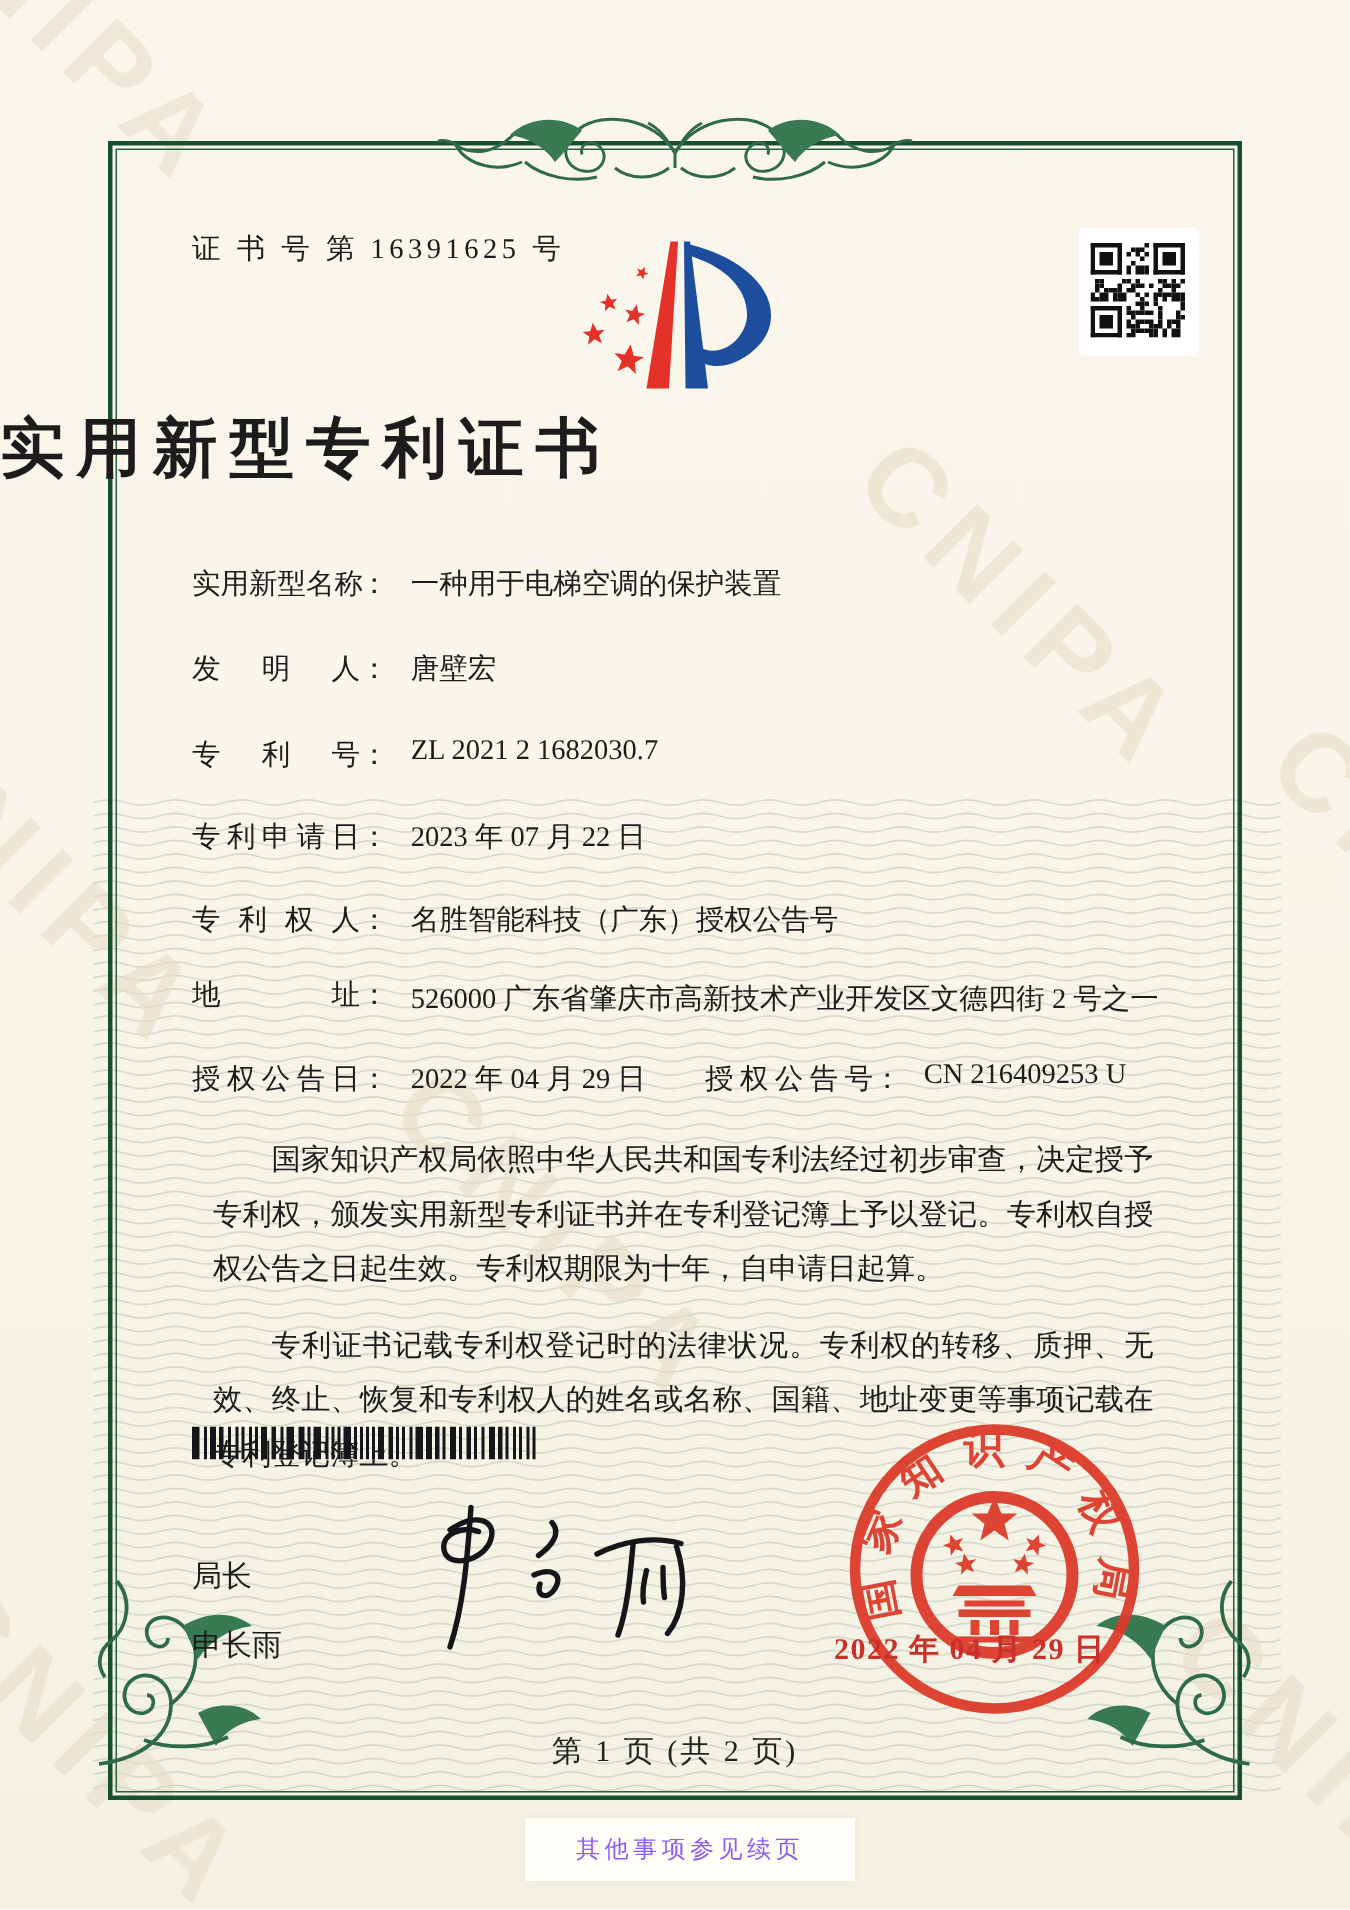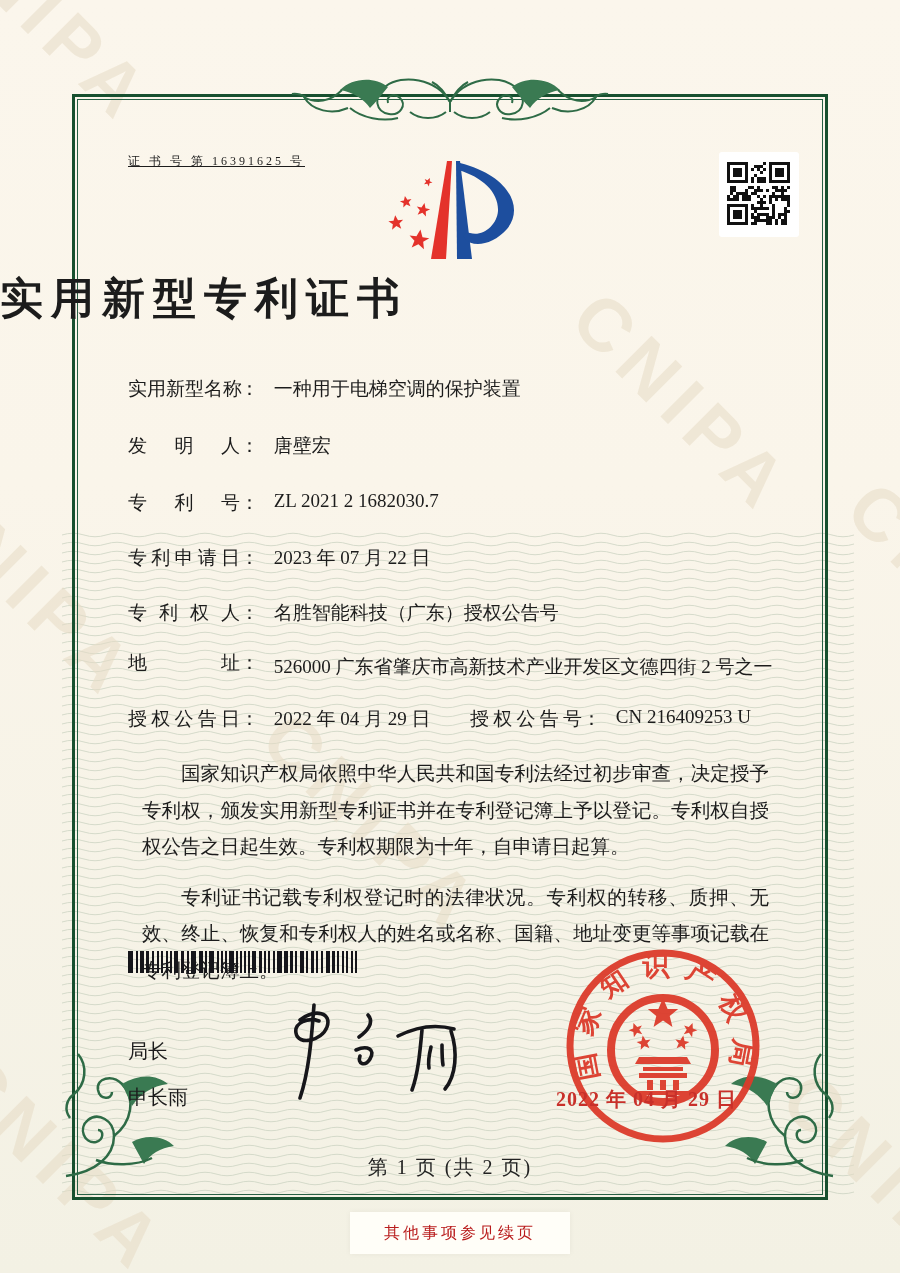--- a/index.html
+++ b/index.html
@@ -11,21 +11,21 @@
   .layer{position:absolute;left:0;top:0;width:900px;height:1273px;}
   
   .wm{position:absolute;font-family:"Liberation Sans","DejaVu Sans",sans-serif;
       font-weight:bold;font-size:74px;letter-spacing:10px;color:#e7dcc6;opacity:.55;
       transform:rotate(45deg);white-space:nowrap;pointer-events:none;}
   
   .frame{position:absolute;left:72px;top:94px;width:750px;height:1100px;
          border:3px solid #17502f;z-index:2;}
   .frame::after{content:'';position:absolute;inset:2px;border:1px solid #266044;}
   .content{position:absolute;left:0;top:0;width:900px;height:1273px;z-index:3;}
-  .cert-no{position:absolute;left:128px;top:153px;font-size:12px;letter-spacing:3px;text-decoration:underline;}
+  .cert-no{position:absolute;left:128px;top:153px;font-size:19px;letter-spacing:3px;}
   .title{position:absolute;left:0;top:270px;width:832px;text-align:left;
          font-size:43px;font-weight:bold;letter-spacing:8px;}
   .qr-pad{position:absolute;left:719px;top:152px;width:80px;height:85px;background:#ffffff;border-radius:3px;}
   .row{position:absolute;left:128px;font-size:19px;white-space:nowrap;}
   .flabel{display:inline-block;width:112px;text-align:justify;text-align-last:justify;vertical-align:top;}
   .colon{display:inline-block;}
   .fvalue{display:inline-block;margin-left:10px;vertical-align:top;}
   .fvalue.wrap{white-space:normal;max-width:548px;line-height:33px;}
   .grant-group{position:absolute;left:342px;top:0;}
   .body-text{position:absolute;left:128px;top:742px;width:655px;
@@ -35,21 +35,21 @@
   .director{position:absolute;left:128px;top:1028px;font-size:20px;line-height:46px;}
   .signature{position:absolute;left:270px;top:1000px;}
   .seal{position:absolute;left:543px;top:946px;opacity:.95;}
   .seal-date{position:absolute;left:556px;top:1086px;width:220px;font-size:20px;
              color:#c8302a;letter-spacing:1px;font-weight:bold;z-index:4;}
   .page-info{position:absolute;left:0;top:1154px;width:900px;text-align:center;
              font-size:20px;letter-spacing:2px;color:#222;}
   .footer-note{position:absolute;left:350px;top:1212px;width:220px;height:42px;
                background:#fffef8;box-shadow:0 0 6px rgba(0,0,0,0.05);
                display:flex;align-items:center;justify-content:center;
-               font-size:16px;letter-spacing:3px;color:#b91c1c;}
+               font-size:16px;letter-spacing:3px;color:#8b5cf6;}
   .orn{position:absolute;z-index:2;}
 </style>
 </head>
 <body>
 
 <svg class="layer" aria-hidden="true">
   <path id="waves" fill="none" stroke="#c9d2c0" stroke-width="1" opacity="0.75" d="M62 535 q11 -3.5 22 0 t22 0 q11 -3.5 22 0 t22 0 q11 -3.5 22 0 t22 0 q11 -3.5 22 0 t22 0 q11 -3.5 22 0 t22 0 q11 -3.5 22 0 t22 0 q11 -3.5 22 0 t22 0 q11 -3.5 22 0 t22 0 q11 -3.5 22 0 t22 0 q11 -3.5 22 0 t22 0 q11 -3.5 22 0 t22 0 q11 -3.5 22 0 t22 0 q11 -3.5 22 0 t22 0 q11 -3.5 22 0 t22 0 q11 -3.5 22 0 t22 0 q11 -3.5 22 0 t22 0 q11 -3.5 22 0 t22 0 q11 -3.5 22 0 t22 0M62 544 q11 -3.5 22 0 t22 0 q11 -3.5 22 0 t22 0 q11 -3.5 22 0 t22 0 q11 -3.5 22 0 t22 0 q11 -3.5 22 0 t22 0 q11 -3.5 22 0 t22 0 q11 -3.5 22 0 t22 0 q11 -3.5 22 0 t22 0 q11 -3.5 22 0 t22 0 q11 -3.5 22 0 t22 0 q11 -3.5 22 0 t22 0 q11 -3.5 22 0 t22 0 q11 -3.5 22 0 t22 0 q11 -3.5 22 0 t22 0 q11 -3.5 22 0 t22 0 q11 -3.5 22 0 t22 0 q11 -3.5 22 0 t22 0 q11 -3.5 22 0 t22 0M62 553 q11 -3.5 22 0 t22 0 q11 -3.5 22 0 t22 0 q11 -3.5 22 0 t22 0 q11 -3.5 22 0 t22 0 q11 -3.5 22 0 t22 0 q11 -3.5 22 0 t22 0 q11 -3.5 22 0 t22 0 q11 -3.5 22 0 t22 0 q11 -3.5 22 0 t22 0 q11 -3.5 22 0 t22 0 q11 -3.5 22 0 t22 0 q11 -3.5 22 0 t22 0 q11 -3.5 22 0 t22 0 q11 -3.5 22 0 t22 0 q11 -3.5 22 0 t22 0 q11 -3.5 22 0 t22 0 q11 -3.5 22 0 t22 0 q11 -3.5 22 0 t22 0M62 562 q11 -3.5 22 0 t22 0 q11 -3.5 22 0 t22 0 q11 -3.5 22 0 t22 0 q11 -3.5 22 0 t22 0 q11 -3.5 22 0 t22 0 q11 -3.5 22 0 t22 0 q11 -3.5 22 0 t22 0 q11 -3.5 22 0 t22 0 q11 -3.5 22 0 t22 0 q11 -3.5 22 0 t22 0 q11 -3.5 22 0 t22 0 q11 -3.5 22 0 t22 0 q11 -3.5 22 0 t22 0 q11 -3.5 22 0 t22 0 q11 -3.5 22 0 t22 0 q11 -3.5 22 0 t22 0 q11 -3.5 22 0 t22 0 q11 -3.5 22 0 t22 0M62 571 q11 -3.5 22 0 t22 0 q11 -3.5 22 0 t22 0 q11 -3.5 22 0 t22 0 q11 -3.5 22 0 t22 0 q11 -3.5 22 0 t22 0 q11 -3.5 22 0 t22 0 q11 -3.5 22 0 t22 0 q11 -3.5 22 0 t22 0 q11 -3.5 22 0 t22 0 q11 -3.5 22 0 t22 0 q11 -3.5 22 0 t22 0 q11 -3.5 22 0 t22 0 q11 -3.5 22 0 t22 0 q11 -3.5 22 0 t22 0 q11 -3.5 22 0 t22 0 q11 -3.5 22 0 t22 0 q11 -3.5 22 0 t22 0 q11 -3.5 22 0 t22 0M62 580 q11 -3.5 22 0 t22 0 q11 -3.5 22 0 t22 0 q11 -3.5 22 0 t22 0 q11 -3.5 22 0 t22 0 q11 -3.5 22 0 t22 0 q11 -3.5 22 0 t22 0 q11 -3.5 22 0 t22 0 q11 -3.5 22 0 t22 0 q11 -3.5 22 0 t22 0 q11 -3.5 22 0 t22 0 q11 -3.5 22 0 t22 0 q11 -3.5 22 0 t22 0 q11 -3.5 22 0 t22 0 q11 -3.5 22 0 t22 0 q11 -3.5 22 0 t22 0 q11 -3.5 22 0 t22 0 q11 -3.5 22 0 t22 0 q11 -3.5 22 0 t22 0M62 589 q11 -3.5 22 0 t22 0 q11 -3.5 22 0 t22 0 q11 -3.5 22 0 t22 0 q11 -3.5 22 0 t22 0 q11 -3.5 22 0 t22 0 q11 -3.5 22 0 t22 0 q11 -3.5 22 0 t22 0 q11 -3.5 22 0 t22 0 q11 -3.5 22 0 t22 0 q11 -3.5 22 0 t22 0 q11 -3.5 22 0 t22 0 q11 -3.5 22 0 t22 0 q11 -3.5 22 0 t22 0 q11 -3.5 22 0 t22 0 q11 -3.5 22 0 t22 0 q11 -3.5 22 0 t22 0 q11 -3.5 22 0 t22 0 q11 -3.5 22 0 t22 0M62 598 q11 -3.5 22 0 t22 0 q11 -3.5 22 0 t22 0 q11 -3.5 22 0 t22 0 q11 -3.5 22 0 t22 0 q11 -3.5 22 0 t22 0 q11 -3.5 22 0 t22 0 q11 -3.5 22 0 t22 0 q11 -3.5 22 0 t22 0 q11 -3.5 22 0 t22 0 q11 -3.5 22 0 t22 0 q11 -3.5 22 0 t22 0 q11 -3.5 22 0 t22 0 q11 -3.5 22 0 t22 0 q11 -3.5 22 0 t22 0 q11 -3.5 22 0 t22 0 q11 -3.5 22 0 t22 0 q11 -3.5 22 0 t22 0 q11 -3.5 22 0 t22 0M62 607 q11 -3.5 22 0 t22 0 q11 -3.5 22 0 t22 0 q11 -3.5 22 0 t22 0 q11 -3.5 22 0 t22 0 q11 -3.5 22 0 t22 0 q11 -3.5 22 0 t22 0 q11 -3.5 22 0 t22 0 q11 -3.5 22 0 t22 0 q11 -3.5 22 0 t22 0 q11 -3.5 22 0 t22 0 q11 -3.5 22 0 t22 0 q11 -3.5 22 0 t22 0 q11 -3.5 22 0 t22 0 q11 -3.5 22 0 t22 0 q11 -3.5 22 0 t22 0 q11 -3.5 22 0 t22 0 q11 -3.5 22 0 t22 0 q11 -3.5 22 0 t22 0M62 616 q11 -3.5 22 0 t22 0 q11 -3.5 22 0 t22 0 q11 -3.5 22 0 t22 0 q11 -3.5 22 0 t22 0 q11 -3.5 22 0 t22 0 q11 -3.5 22 0 t22 0 q11 -3.5 22 0 t22 0 q11 -3.5 22 0 t22 0 q11 -3.5 22 0 t22 0 q11 -3.5 22 0 t22 0 q11 -3.5 22 0 t22 0 q11 -3.5 22 0 t22 0 q11 -3.5 22 0 t22 0 q11 -3.5 22 0 t22 0 q11 -3.5 22 0 t22 0 q11 -3.5 22 0 t22 0 q11 -3.5 22 0 t22 0 q11 -3.5 22 0 t22 0M62 625 q11 -3.5 22 0 t22 0 q11 -3.5 22 0 t22 0 q11 -3.5 22 0 t22 0 q11 -3.5 22 0 t22 0 q11 -3.5 22 0 t22 0 q11 -3.5 22 0 t22 0 q11 -3.5 22 0 t22 0 q11 -3.5 22 0 t22 0 q11 -3.5 22 0 t22 0 q11 -3.5 22 0 t22 0 q11 -3.5 22 0 t22 0 q11 -3.5 22 0 t22 0 q11 -3.5 22 0 t22 0 q11 -3.5 22 0 t22 0 q11 -3.5 22 0 t22 0 q11 -3.5 22 0 t22 0 q11 -3.5 22 0 t22 0 q11 -3.5 22 0 t22 0M62 634 q11 -3.5 22 0 t22 0 q11 -3.5 22 0 t22 0 q11 -3.5 22 0 t22 0 q11 -3.5 22 0 t22 0 q11 -3.5 22 0 t22 0 q11 -3.5 22 0 t22 0 q11 -3.5 22 0 t22 0 q11 -3.5 22 0 t22 0 q11 -3.5 22 0 t22 0 q11 -3.5 22 0 t22 0 q11 -3.5 22 0 t22 0 q11 -3.5 22 0 t22 0 q11 -3.5 22 0 t22 0 q11 -3.5 22 0 t22 0 q11 -3.5 22 0 t22 0 q11 -3.5 22 0 t22 0 q11 -3.5 22 0 t22 0 q11 -3.5 22 0 t22 0M62 643 q11 -3.5 22 0 t22 0 q11 -3.5 22 0 t22 0 q11 -3.5 22 0 t22 0 q11 -3.5 22 0 t22 0 q11 -3.5 22 0 t22 0 q11 -3.5 22 0 t22 0 q11 -3.5 22 0 t22 0 q11 -3.5 22 0 t22 0 q11 -3.5 22 0 t22 0 q11 -3.5 22 0 t22 0 q11 -3.5 22 0 t22 0 q11 -3.5 22 0 t22 0 q11 -3.5 22 0 t22 0 q11 -3.5 22 0 t22 0 q11 -3.5 22 0 t22 0 q11 -3.5 22 0 t22 0 q11 -3.5 22 0 t22 0 q11 -3.5 22 0 t22 0M62 652 q11 -3.5 22 0 t22 0 q11 -3.5 22 0 t22 0 q11 -3.5 22 0 t22 0 q11 -3.5 22 0 t22 0 q11 -3.5 22 0 t22 0 q11 -3.5 22 0 t22 0 q11 -3.5 22 0 t22 0 q11 -3.5 22 0 t22 0 q11 -3.5 22 0 t22 0 q11 -3.5 22 0 t22 0 q11 -3.5 22 0 t22 0 q11 -3.5 22 0 t22 0 q11 -3.5 22 0 t22 0 q11 -3.5 22 0 t22 0 q11 -3.5 22 0 t22 0 q11 -3.5 22 0 t22 0 q11 -3.5 22 0 t22 0 q11 -3.5 22 0 t22 0M62 661 q11 -3.5 22 0 t22 0 q11 -3.5 22 0 t22 0 q11 -3.5 22 0 t22 0 q11 -3.5 22 0 t22 0 q11 -3.5 22 0 t22 0 q11 -3.5 22 0 t22 0 q11 -3.5 22 0 t22 0 q11 -3.5 22 0 t22 0 q11 -3.5 22 0 t22 0 q11 -3.5 22 0 t22 0 q11 -3.5 22 0 t22 0 q11 -3.5 22 0 t22 0 q11 -3.5 22 0 t22 0 q11 -3.5 22 0 t22 0 q11 -3.5 22 0 t22 0 q11 -3.5 22 0 t22 0 q11 -3.5 22 0 t22 0 q11 -3.5 22 0 t22 0M62 670 q11 -3.5 22 0 t22 0 q11 -3.5 22 0 t22 0 q11 -3.5 22 0 t22 0 q11 -3.5 22 0 t22 0 q11 -3.5 22 0 t22 0 q11 -3.5 22 0 t22 0 q11 -3.5 22 0 t22 0 q11 -3.5 22 0 t22 0 q11 -3.5 22 0 t22 0 q11 -3.5 22 0 t22 0 q11 -3.5 22 0 t22 0 q11 -3.5 22 0 t22 0 q11 -3.5 22 0 t22 0 q11 -3.5 22 0 t22 0 q11 -3.5 22 0 t22 0 q11 -3.5 22 0 t22 0 q11 -3.5 22 0 t22 0 q11 -3.5 22 0 t22 0M62 679 q11 -3.5 22 0 t22 0 q11 -3.5 22 0 t22 0 q11 -3.5 22 0 t22 0 q11 -3.5 22 0 t22 0 q11 -3.5 22 0 t22 0 q11 -3.5 22 0 t22 0 q11 -3.5 22 0 t22 0 q11 -3.5 22 0 t22 0 q11 -3.5 22 0 t22 0 q11 -3.5 22 0 t22 0 q11 -3.5 22 0 t22 0 q11 -3.5 22 0 t22 0 q11 -3.5 22 0 t22 0 q11 -3.5 22 0 t22 0 q11 -3.5 22 0 t22 0 q11 -3.5 22 0 t22 0 q11 -3.5 22 0 t22 0 q11 -3.5 22 0 t22 0M62 688 q11 -3.5 22 0 t22 0 q11 -3.5 22 0 t22 0 q11 -3.5 22 0 t22 0 q11 -3.5 22 0 t22 0 q11 -3.5 22 0 t22 0 q11 -3.5 22 0 t22 0 q11 -3.5 22 0 t22 0 q11 -3.5 22 0 t22 0 q11 -3.5 22 0 t22 0 q11 -3.5 22 0 t22 0 q11 -3.5 22 0 t22 0 q11 -3.5 22 0 t22 0 q11 -3.5 22 0 t22 0 q11 -3.5 22 0 t22 0 q11 -3.5 22 0 t22 0 q11 -3.5 22 0 t22 0 q11 -3.5 22 0 t22 0 q11 -3.5 22 0 t22 0M62 697 q11 -3.5 22 0 t22 0 q11 -3.5 22 0 t22 0 q11 -3.5 22 0 t22 0 q11 -3.5 22 0 t22 0 q11 -3.5 22 0 t22 0 q11 -3.5 22 0 t22 0 q11 -3.5 22 0 t22 0 q11 -3.5 22 0 t22 0 q11 -3.5 22 0 t22 0 q11 -3.5 22 0 t22 0 q11 -3.5 22 0 t22 0 q11 -3.5 22 0 t22 0 q11 -3.5 22 0 t22 0 q11 -3.5 22 0 t22 0 q11 -3.5 22 0 t22 0 q11 -3.5 22 0 t22 0 q11 -3.5 22 0 t22 0 q11 -3.5 22 0 t22 0M62 706 q11 -3.5 22 0 t22 0 q11 -3.5 22 0 t22 0 q11 -3.5 22 0 t22 0 q11 -3.5 22 0 t22 0 q11 -3.5 22 0 t22 0 q11 -3.5 22 0 t22 0 q11 -3.5 22 0 t22 0 q11 -3.5 22 0 t22 0 q11 -3.5 22 0 t22 0 q11 -3.5 22 0 t22 0 q11 -3.5 22 0 t22 0 q11 -3.5 22 0 t22 0 q11 -3.5 22 0 t22 0 q11 -3.5 22 0 t22 0 q11 -3.5 22 0 t22 0 q11 -3.5 22 0 t22 0 q11 -3.5 22 0 t22 0 q11 -3.5 22 0 t22 0M62 715 q11 -3.5 22 0 t22 0 q11 -3.5 22 0 t22 0 q11 -3.5 22 0 t22 0 q11 -3.5 22 0 t22 0 q11 -3.5 22 0 t22 0 q11 -3.5 22 0 t22 0 q11 -3.5 22 0 t22 0 q11 -3.5 22 0 t22 0 q11 -3.5 22 0 t22 0 q11 -3.5 22 0 t22 0 q11 -3.5 22 0 t22 0 q11 -3.5 22 0 t22 0 q11 -3.5 22 0 t22 0 q11 -3.5 22 0 t22 0 q11 -3.5 22 0 t22 0 q11 -3.5 22 0 t22 0 q11 -3.5 22 0 t22 0 q11 -3.5 22 0 t22 0M62 724 q11 -3.5 22 0 t22 0 q11 -3.5 22 0 t22 0 q11 -3.5 22 0 t22 0 q11 -3.5 22 0 t22 0 q11 -3.5 22 0 t22 0 q11 -3.5 22 0 t22 0 q11 -3.5 22 0 t22 0 q11 -3.5 22 0 t22 0 q11 -3.5 22 0 t22 0 q11 -3.5 22 0 t22 0 q11 -3.5 22 0 t22 0 q11 -3.5 22 0 t22 0 q11 -3.5 22 0 t22 0 q11 -3.5 22 0 t22 0 q11 -3.5 22 0 t22 0 q11 -3.5 22 0 t22 0 q11 -3.5 22 0 t22 0 q11 -3.5 22 0 t22 0M62 733 q11 -3.5 22 0 t22 0 q11 -3.5 22 0 t22 0 q11 -3.5 22 0 t22 0 q11 -3.5 22 0 t22 0 q11 -3.5 22 0 t22 0 q11 -3.5 22 0 t22 0 q11 -3.5 22 0 t22 0 q11 -3.5 22 0 t22 0 q11 -3.5 22 0 t22 0 q11 -3.5 22 0 t22 0 q11 -3.5 22 0 t22 0 q11 -3.5 22 0 t22 0 q11 -3.5 22 0 t22 0 q11 -3.5 22 0 t22 0 q11 -3.5 22 0 t22 0 q11 -3.5 22 0 t22 0 q11 -3.5 22 0 t22 0 q11 -3.5 22 0 t22 0M62 742 q11 -3.5 22 0 t22 0 q11 -3.5 22 0 t22 0 q11 -3.5 22 0 t22 0 q11 -3.5 22 0 t22 0 q11 -3.5 22 0 t22 0 q11 -3.5 22 0 t22 0 q11 -3.5 22 0 t22 0 q11 -3.5 22 0 t22 0 q11 -3.5 22 0 t22 0 q11 -3.5 22 0 t22 0 q11 -3.5 22 0 t22 0 q11 -3.5 22 0 t22 0 q11 -3.5 22 0 t22 0 q11 -3.5 22 0 t22 0 q11 -3.5 22 0 t22 0 q11 -3.5 22 0 t22 0 q11 -3.5 22 0 t22 0 q11 -3.5 22 0 t22 0M62 751 q11 -3.5 22 0 t22 0 q11 -3.5 22 0 t22 0 q11 -3.5 22 0 t22 0 q11 -3.5 22 0 t22 0 q11 -3.5 22 0 t22 0 q11 -3.5 22 0 t22 0 q11 -3.5 22 0 t22 0 q11 -3.5 22 0 t22 0 q11 -3.5 22 0 t22 0 q11 -3.5 22 0 t22 0 q11 -3.5 22 0 t22 0 q11 -3.5 22 0 t22 0 q11 -3.5 22 0 t22 0 q11 -3.5 22 0 t22 0 q11 -3.5 22 0 t22 0 q11 -3.5 22 0 t22 0 q11 -3.5 22 0 t22 0 q11 -3.5 22 0 t22 0M62 760 q11 -3.5 22 0 t22 0 q11 -3.5 22 0 t22 0 q11 -3.5 22 0 t22 0 q11 -3.5 22 0 t22 0 q11 -3.5 22 0 t22 0 q11 -3.5 22 0 t22 0 q11 -3.5 22 0 t22 0 q11 -3.5 22 0 t22 0 q11 -3.5 22 0 t22 0 q11 -3.5 22 0 t22 0 q11 -3.5 22 0 t22 0 q11 -3.5 22 0 t22 0 q11 -3.5 22 0 t22 0 q11 -3.5 22 0 t22 0 q11 -3.5 22 0 t22 0 q11 -3.5 22 0 t22 0 q11 -3.5 22 0 t22 0 q11 -3.5 22 0 t22 0M62 769 q11 -3.5 22 0 t22 0 q11 -3.5 22 0 t22 0 q11 -3.5 22 0 t22 0 q11 -3.5 22 0 t22 0 q11 -3.5 22 0 t22 0 q11 -3.5 22 0 t22 0 q11 -3.5 22 0 t22 0 q11 -3.5 22 0 t22 0 q11 -3.5 22 0 t22 0 q11 -3.5 22 0 t22 0 q11 -3.5 22 0 t22 0 q11 -3.5 22 0 t22 0 q11 -3.5 22 0 t22 0 q11 -3.5 22 0 t22 0 q11 -3.5 22 0 t22 0 q11 -3.5 22 0 t22 0 q11 -3.5 22 0 t22 0 q11 -3.5 22 0 t22 0M62 778 q11 -3.5 22 0 t22 0 q11 -3.5 22 0 t22 0 q11 -3.5 22 0 t22 0 q11 -3.5 22 0 t22 0 q11 -3.5 22 0 t22 0 q11 -3.5 22 0 t22 0 q11 -3.5 22 0 t22 0 q11 -3.5 22 0 t22 0 q11 -3.5 22 0 t22 0 q11 -3.5 22 0 t22 0 q11 -3.5 22 0 t22 0 q11 -3.5 22 0 t22 0 q11 -3.5 22 0 t22 0 q11 -3.5 22 0 t22 0 q11 -3.5 22 0 t22 0 q11 -3.5 22 0 t22 0 q11 -3.5 22 0 t22 0 q11 -3.5 22 0 t22 0M62 787 q11 -3.5 22 0 t22 0 q11 -3.5 22 0 t22 0 q11 -3.5 22 0 t22 0 q11 -3.5 22 0 t22 0 q11 -3.5 22 0 t22 0 q11 -3.5 22 0 t22 0 q11 -3.5 22 0 t22 0 q11 -3.5 22 0 t22 0 q11 -3.5 22 0 t22 0 q11 -3.5 22 0 t22 0 q11 -3.5 22 0 t22 0 q11 -3.5 22 0 t22 0 q11 -3.5 22 0 t22 0 q11 -3.5 22 0 t22 0 q11 -3.5 22 0 t22 0 q11 -3.5 22 0 t22 0 q11 -3.5 22 0 t22 0 q11 -3.5 22 0 t22 0M62 796 q11 -3.5 22 0 t22 0 q11 -3.5 22 0 t22 0 q11 -3.5 22 0 t22 0 q11 -3.5 22 0 t22 0 q11 -3.5 22 0 t22 0 q11 -3.5 22 0 t22 0 q11 -3.5 22 0 t22 0 q11 -3.5 22 0 t22 0 q11 -3.5 22 0 t22 0 q11 -3.5 22 0 t22 0 q11 -3.5 22 0 t22 0 q11 -3.5 22 0 t22 0 q11 -3.5 22 0 t22 0 q11 -3.5 22 0 t22 0 q11 -3.5 22 0 t22 0 q11 -3.5 22 0 t22 0 q11 -3.5 22 0 t22 0 q11 -3.5 22 0 t22 0M62 805 q11 -3.5 22 0 t22 0 q11 -3.5 22 0 t22 0 q11 -3.5 22 0 t22 0 q11 -3.5 22 0 t22 0 q11 -3.5 22 0 t22 0 q11 -3.5 22 0 t22 0 q11 -3.5 22 0 t22 0 q11 -3.5 22 0 t22 0 q11 -3.5 22 0 t22 0 q11 -3.5 22 0 t22 0 q11 -3.5 22 0 t22 0 q11 -3.5 22 0 t22 0 q11 -3.5 22 0 t22 0 q11 -3.5 22 0 t22 0 q11 -3.5 22 0 t22 0 q11 -3.5 22 0 t22 0 q11 -3.5 22 0 t22 0 q11 -3.5 22 0 t22 0M62 814 q11 -3.5 22 0 t22 0 q11 -3.5 22 0 t22 0 q11 -3.5 22 0 t22 0 q11 -3.5 22 0 t22 0 q11 -3.5 22 0 t22 0 q11 -3.5 22 0 t22 0 q11 -3.5 22 0 t22 0 q11 -3.5 22 0 t22 0 q11 -3.5 22 0 t22 0 q11 -3.5 22 0 t22 0 q11 -3.5 22 0 t22 0 q11 -3.5 22 0 t22 0 q11 -3.5 22 0 t22 0 q11 -3.5 22 0 t22 0 q11 -3.5 22 0 t22 0 q11 -3.5 22 0 t22 0 q11 -3.5 22 0 t22 0 q11 -3.5 22 0 t22 0M62 823 q11 -3.5 22 0 t22 0 q11 -3.5 22 0 t22 0 q11 -3.5 22 0 t22 0 q11 -3.5 22 0 t22 0 q11 -3.5 22 0 t22 0 q11 -3.5 22 0 t22 0 q11 -3.5 22 0 t22 0 q11 -3.5 22 0 t22 0 q11 -3.5 22 0 t22 0 q11 -3.5 22 0 t22 0 q11 -3.5 22 0 t22 0 q11 -3.5 22 0 t22 0 q11 -3.5 22 0 t22 0 q11 -3.5 22 0 t22 0 q11 -3.5 22 0 t22 0 q11 -3.5 22 0 t22 0 q11 -3.5 22 0 t22 0 q11 -3.5 22 0 t22 0M62 832 q11 -3.5 22 0 t22 0 q11 -3.5 22 0 t22 0 q11 -3.5 22 0 t22 0 q11 -3.5 22 0 t22 0 q11 -3.5 22 0 t22 0 q11 -3.5 22 0 t22 0 q11 -3.5 22 0 t22 0 q11 -3.5 22 0 t22 0 q11 -3.5 22 0 t22 0 q11 -3.5 22 0 t22 0 q11 -3.5 22 0 t22 0 q11 -3.5 22 0 t22 0 q11 -3.5 22 0 t22 0 q11 -3.5 22 0 t22 0 q11 -3.5 22 0 t22 0 q11 -3.5 22 0 t22 0 q11 -3.5 22 0 t22 0 q11 -3.5 22 0 t22 0M62 841 q11 -3.5 22 0 t22 0 q11 -3.5 22 0 t22 0 q11 -3.5 22 0 t22 0 q11 -3.5 22 0 t22 0 q11 -3.5 22 0 t22 0 q11 -3.5 22 0 t22 0 q11 -3.5 22 0 t22 0 q11 -3.5 22 0 t22 0 q11 -3.5 22 0 t22 0 q11 -3.5 22 0 t22 0 q11 -3.5 22 0 t22 0 q11 -3.5 22 0 t22 0 q11 -3.5 22 0 t22 0 q11 -3.5 22 0 t22 0 q11 -3.5 22 0 t22 0 q11 -3.5 22 0 t22 0 q11 -3.5 22 0 t22 0 q11 -3.5 22 0 t22 0M62 850 q11 -3.5 22 0 t22 0 q11 -3.5 22 0 t22 0 q11 -3.5 22 0 t22 0 q11 -3.5 22 0 t22 0 q11 -3.5 22 0 t22 0 q11 -3.5 22 0 t22 0 q11 -3.5 22 0 t22 0 q11 -3.5 22 0 t22 0 q11 -3.5 22 0 t22 0 q11 -3.5 22 0 t22 0 q11 -3.5 22 0 t22 0 q11 -3.5 22 0 t22 0 q11 -3.5 22 0 t22 0 q11 -3.5 22 0 t22 0 q11 -3.5 22 0 t22 0 q11 -3.5 22 0 t22 0 q11 -3.5 22 0 t22 0 q11 -3.5 22 0 t22 0M62 859 q11 -3.5 22 0 t22 0 q11 -3.5 22 0 t22 0 q11 -3.5 22 0 t22 0 q11 -3.5 22 0 t22 0 q11 -3.5 22 0 t22 0 q11 -3.5 22 0 t22 0 q11 -3.5 22 0 t22 0 q11 -3.5 22 0 t22 0 q11 -3.5 22 0 t22 0 q11 -3.5 22 0 t22 0 q11 -3.5 22 0 t22 0 q11 -3.5 22 0 t22 0 q11 -3.5 22 0 t22 0 q11 -3.5 22 0 t22 0 q11 -3.5 22 0 t22 0 q11 -3.5 22 0 t22 0 q11 -3.5 22 0 t22 0 q11 -3.5 22 0 t22 0M62 868 q11 -3.5 22 0 t22 0 q11 -3.5 22 0 t22 0 q11 -3.5 22 0 t22 0 q11 -3.5 22 0 t22 0 q11 -3.5 22 0 t22 0 q11 -3.5 22 0 t22 0 q11 -3.5 22 0 t22 0 q11 -3.5 22 0 t22 0 q11 -3.5 22 0 t22 0 q11 -3.5 22 0 t22 0 q11 -3.5 22 0 t22 0 q11 -3.5 22 0 t22 0 q11 -3.5 22 0 t22 0 q11 -3.5 22 0 t22 0 q11 -3.5 22 0 t22 0 q11 -3.5 22 0 t22 0 q11 -3.5 22 0 t22 0 q11 -3.5 22 0 t22 0M62 877 q11 -3.5 22 0 t22 0 q11 -3.5 22 0 t22 0 q11 -3.5 22 0 t22 0 q11 -3.5 22 0 t22 0 q11 -3.5 22 0 t22 0 q11 -3.5 22 0 t22 0 q11 -3.5 22 0 t22 0 q11 -3.5 22 0 t22 0 q11 -3.5 22 0 t22 0 q11 -3.5 22 0 t22 0 q11 -3.5 22 0 t22 0 q11 -3.5 22 0 t22 0 q11 -3.5 22 0 t22 0 q11 -3.5 22 0 t22 0 q11 -3.5 22 0 t22 0 q11 -3.5 22 0 t22 0 q11 -3.5 22 0 t22 0 q11 -3.5 22 0 t22 0M62 886 q11 -3.5 22 0 t22 0 q11 -3.5 22 0 t22 0 q11 -3.5 22 0 t22 0 q11 -3.5 22 0 t22 0 q11 -3.5 22 0 t22 0 q11 -3.5 22 0 t22 0 q11 -3.5 22 0 t22 0 q11 -3.5 22 0 t22 0 q11 -3.5 22 0 t22 0 q11 -3.5 22 0 t22 0 q11 -3.5 22 0 t22 0 q11 -3.5 22 0 t22 0 q11 -3.5 22 0 t22 0 q11 -3.5 22 0 t22 0 q11 -3.5 22 0 t22 0 q11 -3.5 22 0 t22 0 q11 -3.5 22 0 t22 0 q11 -3.5 22 0 t22 0M62 895 q11 -3.5 22 0 t22 0 q11 -3.5 22 0 t22 0 q11 -3.5 22 0 t22 0 q11 -3.5 22 0 t22 0 q11 -3.5 22 0 t22 0 q11 -3.5 22 0 t22 0 q11 -3.5 22 0 t22 0 q11 -3.5 22 0 t22 0 q11 -3.5 22 0 t22 0 q11 -3.5 22 0 t22 0 q11 -3.5 22 0 t22 0 q11 -3.5 22 0 t22 0 q11 -3.5 22 0 t22 0 q11 -3.5 22 0 t22 0 q11 -3.5 22 0 t22 0 q11 -3.5 22 0 t22 0 q11 -3.5 22 0 t22 0 q11 -3.5 22 0 t22 0M62 904 q11 -3.5 22 0 t22 0 q11 -3.5 22 0 t22 0 q11 -3.5 22 0 t22 0 q11 -3.5 22 0 t22 0 q11 -3.5 22 0 t22 0 q11 -3.5 22 0 t22 0 q11 -3.5 22 0 t22 0 q11 -3.5 22 0 t22 0 q11 -3.5 22 0 t22 0 q11 -3.5 22 0 t22 0 q11 -3.5 22 0 t22 0 q11 -3.5 22 0 t22 0 q11 -3.5 22 0 t22 0 q11 -3.5 22 0 t22 0 q11 -3.5 22 0 t22 0 q11 -3.5 22 0 t22 0 q11 -3.5 22 0 t22 0 q11 -3.5 22 0 t22 0M62 913 q11 -3.5 22 0 t22 0 q11 -3.5 22 0 t22 0 q11 -3.5 22 0 t22 0 q11 -3.5 22 0 t22 0 q11 -3.5 22 0 t22 0 q11 -3.5 22 0 t22 0 q11 -3.5 22 0 t22 0 q11 -3.5 22 0 t22 0 q11 -3.5 22 0 t22 0 q11 -3.5 22 0 t22 0 q11 -3.5 22 0 t22 0 q11 -3.5 22 0 t22 0 q11 -3.5 22 0 t22 0 q11 -3.5 22 0 t22 0 q11 -3.5 22 0 t22 0 q11 -3.5 22 0 t22 0 q11 -3.5 22 0 t22 0 q11 -3.5 22 0 t22 0M62 922 q11 -3.5 22 0 t22 0 q11 -3.5 22 0 t22 0 q11 -3.5 22 0 t22 0 q11 -3.5 22 0 t22 0 q11 -3.5 22 0 t22 0 q11 -3.5 22 0 t22 0 q11 -3.5 22 0 t22 0 q11 -3.5 22 0 t22 0 q11 -3.5 22 0 t22 0 q11 -3.5 22 0 t22 0 q11 -3.5 22 0 t22 0 q11 -3.5 22 0 t22 0 q11 -3.5 22 0 t22 0 q11 -3.5 22 0 t22 0 q11 -3.5 22 0 t22 0 q11 -3.5 22 0 t22 0 q11 -3.5 22 0 t22 0 q11 -3.5 22 0 t22 0M62 931 q11 -3.5 22 0 t22 0 q11 -3.5 22 0 t22 0 q11 -3.5 22 0 t22 0 q11 -3.5 22 0 t22 0 q11 -3.5 22 0 t22 0 q11 -3.5 22 0 t22 0 q11 -3.5 22 0 t22 0 q11 -3.5 22 0 t22 0 q11 -3.5 22 0 t22 0 q11 -3.5 22 0 t22 0 q11 -3.5 22 0 t22 0 q11 -3.5 22 0 t22 0 q11 -3.5 22 0 t22 0 q11 -3.5 22 0 t22 0 q11 -3.5 22 0 t22 0 q11 -3.5 22 0 t22 0 q11 -3.5 22 0 t22 0 q11 -3.5 22 0 t22 0M62 940 q11 -3.5 22 0 t22 0 q11 -3.5 22 0 t22 0 q11 -3.5 22 0 t22 0 q11 -3.5 22 0 t22 0 q11 -3.5 22 0 t22 0 q11 -3.5 22 0 t22 0 q11 -3.5 22 0 t22 0 q11 -3.5 22 0 t22 0 q11 -3.5 22 0 t22 0 q11 -3.5 22 0 t22 0 q11 -3.5 22 0 t22 0 q11 -3.5 22 0 t22 0 q11 -3.5 22 0 t22 0 q11 -3.5 22 0 t22 0 q11 -3.5 22 0 t22 0 q11 -3.5 22 0 t22 0 q11 -3.5 22 0 t22 0 q11 -3.5 22 0 t22 0M62 949 q11 -3.5 22 0 t22 0 q11 -3.5 22 0 t22 0 q11 -3.5 22 0 t22 0 q11 -3.5 22 0 t22 0 q11 -3.5 22 0 t22 0 q11 -3.5 22 0 t22 0 q11 -3.5 22 0 t22 0 q11 -3.5 22 0 t22 0 q11 -3.5 22 0 t22 0 q11 -3.5 22 0 t22 0 q11 -3.5 22 0 t22 0 q11 -3.5 22 0 t22 0 q11 -3.5 22 0 t22 0 q11 -3.5 22 0 t22 0 q11 -3.5 22 0 t22 0 q11 -3.5 22 0 t22 0 q11 -3.5 22 0 t22 0 q11 -3.5 22 0 t22 0M62 958 q11 -3.5 22 0 t22 0 q11 -3.5 22 0 t22 0 q11 -3.5 22 0 t22 0 q11 -3.5 22 0 t22 0 q11 -3.5 22 0 t22 0 q11 -3.5 22 0 t22 0 q11 -3.5 22 0 t22 0 q11 -3.5 22 0 t22 0 q11 -3.5 22 0 t22 0 q11 -3.5 22 0 t22 0 q11 -3.5 22 0 t22 0 q11 -3.5 22 0 t22 0 q11 -3.5 22 0 t22 0 q11 -3.5 22 0 t22 0 q11 -3.5 22 0 t22 0 q11 -3.5 22 0 t22 0 q11 -3.5 22 0 t22 0 q11 -3.5 22 0 t22 0M62 967 q11 -3.5 22 0 t22 0 q11 -3.5 22 0 t22 0 q11 -3.5 22 0 t22 0 q11 -3.5 22 0 t22 0 q11 -3.5 22 0 t22 0 q11 -3.5 22 0 t22 0 q11 -3.5 22 0 t22 0 q11 -3.5 22 0 t22 0 q11 -3.5 22 0 t22 0 q11 -3.5 22 0 t22 0 q11 -3.5 22 0 t22 0 q11 -3.5 22 0 t22 0 q11 -3.5 22 0 t22 0 q11 -3.5 22 0 t22 0 q11 -3.5 22 0 t22 0 q11 -3.5 22 0 t22 0 q11 -3.5 22 0 t22 0 q11 -3.5 22 0 t22 0M62 976 q11 -3.5 22 0 t22 0 q11 -3.5 22 0 t22 0 q11 -3.5 22 0 t22 0 q11 -3.5 22 0 t22 0 q11 -3.5 22 0 t22 0 q11 -3.5 22 0 t22 0 q11 -3.5 22 0 t22 0 q11 -3.5 22 0 t22 0 q11 -3.5 22 0 t22 0 q11 -3.5 22 0 t22 0 q11 -3.5 22 0 t22 0 q11 -3.5 22 0 t22 0 q11 -3.5 22 0 t22 0 q11 -3.5 22 0 t22 0 q11 -3.5 22 0 t22 0 q11 -3.5 22 0 t22 0 q11 -3.5 22 0 t22 0 q11 -3.5 22 0 t22 0M62 985 q11 -3.5 22 0 t22 0 q11 -3.5 22 0 t22 0 q11 -3.5 22 0 t22 0 q11 -3.5 22 0 t22 0 q11 -3.5 22 0 t22 0 q11 -3.5 22 0 t22 0 q11 -3.5 22 0 t22 0 q11 -3.5 22 0 t22 0 q11 -3.5 22 0 t22 0 q11 -3.5 22 0 t22 0 q11 -3.5 22 0 t22 0 q11 -3.5 22 0 t22 0 q11 -3.5 22 0 t22 0 q11 -3.5 22 0 t22 0 q11 -3.5 22 0 t22 0 q11 -3.5 22 0 t22 0 q11 -3.5 22 0 t22 0 q11 -3.5 22 0 t22 0M62 994 q11 -3.5 22 0 t22 0 q11 -3.5 22 0 t22 0 q11 -3.5 22 0 t22 0 q11 -3.5 22 0 t22 0 q11 -3.5 22 0 t22 0 q11 -3.5 22 0 t22 0 q11 -3.5 22 0 t22 0 q11 -3.5 22 0 t22 0 q11 -3.5 22 0 t22 0 q11 -3.5 22 0 t22 0 q11 -3.5 22 0 t22 0 q11 -3.5 22 0 t22 0 q11 -3.5 22 0 t22 0 q11 -3.5 22 0 t22 0 q11 -3.5 22 0 t22 0 q11 -3.5 22 0 t22 0 q11 -3.5 22 0 t22 0 q11 -3.5 22 0 t22 0M62 1003 q11 -3.5 22 0 t22 0 q11 -3.5 22 0 t22 0 q11 -3.5 22 0 t22 0 q11 -3.5 22 0 t22 0 q11 -3.5 22 0 t22 0 q11 -3.5 22 0 t22 0 q11 -3.5 22 0 t22 0 q11 -3.5 22 0 t22 0 q11 -3.5 22 0 t22 0 q11 -3.5 22 0 t22 0 q11 -3.5 22 0 t22 0 q11 -3.5 22 0 t22 0 q11 -3.5 22 0 t22 0 q11 -3.5 22 0 t22 0 q11 -3.5 22 0 t22 0 q11 -3.5 22 0 t22 0 q11 -3.5 22 0 t22 0 q11 -3.5 22 0 t22 0M62 1012 q11 -3.5 22 0 t22 0 q11 -3.5 22 0 t22 0 q11 -3.5 22 0 t22 0 q11 -3.5 22 0 t22 0 q11 -3.5 22 0 t22 0 q11 -3.5 22 0 t22 0 q11 -3.5 22 0 t22 0 q11 -3.5 22 0 t22 0 q11 -3.5 22 0 t22 0 q11 -3.5 22 0 t22 0 q11 -3.5 22 0 t22 0 q11 -3.5 22 0 t22 0 q11 -3.5 22 0 t22 0 q11 -3.5 22 0 t22 0 q11 -3.5 22 0 t22 0 q11 -3.5 22 0 t22 0 q11 -3.5 22 0 t22 0 q11 -3.5 22 0 t22 0M62 1021 q11 -3.5 22 0 t22 0 q11 -3.5 22 0 t22 0 q11 -3.5 22 0 t22 0 q11 -3.5 22 0 t22 0 q11 -3.5 22 0 t22 0 q11 -3.5 22 0 t22 0 q11 -3.5 22 0 t22 0 q11 -3.5 22 0 t22 0 q11 -3.5 22 0 t22 0 q11 -3.5 22 0 t22 0 q11 -3.5 22 0 t22 0 q11 -3.5 22 0 t22 0 q11 -3.5 22 0 t22 0 q11 -3.5 22 0 t22 0 q11 -3.5 22 0 t22 0 q11 -3.5 22 0 t22 0 q11 -3.5 22 0 t22 0 q11 -3.5 22 0 t22 0M62 1030 q11 -3.5 22 0 t22 0 q11 -3.5 22 0 t22 0 q11 -3.5 22 0 t22 0 q11 -3.5 22 0 t22 0 q11 -3.5 22 0 t22 0 q11 -3.5 22 0 t22 0 q11 -3.5 22 0 t22 0 q11 -3.5 22 0 t22 0 q11 -3.5 22 0 t22 0 q11 -3.5 22 0 t22 0 q11 -3.5 22 0 t22 0 q11 -3.5 22 0 t22 0 q11 -3.5 22 0 t22 0 q11 -3.5 22 0 t22 0 q11 -3.5 22 0 t22 0 q11 -3.5 22 0 t22 0 q11 -3.5 22 0 t22 0 q11 -3.5 22 0 t22 0M62 1039 q11 -3.5 22 0 t22 0 q11 -3.5 22 0 t22 0 q11 -3.5 22 0 t22 0 q11 -3.5 22 0 t22 0 q11 -3.5 22 0 t22 0 q11 -3.5 22 0 t22 0 q11 -3.5 22 0 t22 0 q11 -3.5 22 0 t22 0 q11 -3.5 22 0 t22 0 q11 -3.5 22 0 t22 0 q11 -3.5 22 0 t22 0 q11 -3.5 22 0 t22 0 q11 -3.5 22 0 t22 0 q11 -3.5 22 0 t22 0 q11 -3.5 22 0 t22 0 q11 -3.5 22 0 t22 0 q11 -3.5 22 0 t22 0 q11 -3.5 22 0 t22 0M62 1048 q11 -3.5 22 0 t22 0 q11 -3.5 22 0 t22 0 q11 -3.5 22 0 t22 0 q11 -3.5 22 0 t22 0 q11 -3.5 22 0 t22 0 q11 -3.5 22 0 t22 0 q11 -3.5 22 0 t22 0 q11 -3.5 22 0 t22 0 q11 -3.5 22 0 t22 0 q11 -3.5 22 0 t22 0 q11 -3.5 22 0 t22 0 q11 -3.5 22 0 t22 0 q11 -3.5 22 0 t22 0 q11 -3.5 22 0 t22 0 q11 -3.5 22 0 t22 0 q11 -3.5 22 0 t22 0 q11 -3.5 22 0 t22 0 q11 -3.5 22 0 t22 0M62 1057 q11 -3.5 22 0 t22 0 q11 -3.5 22 0 t22 0 q11 -3.5 22 0 t22 0 q11 -3.5 22 0 t22 0 q11 -3.5 22 0 t22 0 q11 -3.5 22 0 t22 0 q11 -3.5 22 0 t22 0 q11 -3.5 22 0 t22 0 q11 -3.5 22 0 t22 0 q11 -3.5 22 0 t22 0 q11 -3.5 22 0 t22 0 q11 -3.5 22 0 t22 0 q11 -3.5 22 0 t22 0 q11 -3.5 22 0 t22 0 q11 -3.5 22 0 t22 0 q11 -3.5 22 0 t22 0 q11 -3.5 22 0 t22 0 q11 -3.5 22 0 t22 0M62 1066 q11 -3.5 22 0 t22 0 q11 -3.5 22 0 t22 0 q11 -3.5 22 0 t22 0 q11 -3.5 22 0 t22 0 q11 -3.5 22 0 t22 0 q11 -3.5 22 0 t22 0 q11 -3.5 22 0 t22 0 q11 -3.5 22 0 t22 0 q11 -3.5 22 0 t22 0 q11 -3.5 22 0 t22 0 q11 -3.5 22 0 t22 0 q11 -3.5 22 0 t22 0 q11 -3.5 22 0 t22 0 q11 -3.5 22 0 t22 0 q11 -3.5 22 0 t22 0 q11 -3.5 22 0 t22 0 q11 -3.5 22 0 t22 0 q11 -3.5 22 0 t22 0M62 1075 q11 -3.5 22 0 t22 0 q11 -3.5 22 0 t22 0 q11 -3.5 22 0 t22 0 q11 -3.5 22 0 t22 0 q11 -3.5 22 0 t22 0 q11 -3.5 22 0 t22 0 q11 -3.5 22 0 t22 0 q11 -3.5 22 0 t22 0 q11 -3.5 22 0 t22 0 q11 -3.5 22 0 t22 0 q11 -3.5 22 0 t22 0 q11 -3.5 22 0 t22 0 q11 -3.5 22 0 t22 0 q11 -3.5 22 0 t22 0 q11 -3.5 22 0 t22 0 q11 -3.5 22 0 t22 0 q11 -3.5 22 0 t22 0 q11 -3.5 22 0 t22 0M62 1084 q11 -3.5 22 0 t22 0 q11 -3.5 22 0 t22 0 q11 -3.5 22 0 t22 0 q11 -3.5 22 0 t22 0 q11 -3.5 22 0 t22 0 q11 -3.5 22 0 t22 0 q11 -3.5 22 0 t22 0 q11 -3.5 22 0 t22 0 q11 -3.5 22 0 t22 0 q11 -3.5 22 0 t22 0 q11 -3.5 22 0 t22 0 q11 -3.5 22 0 t22 0 q11 -3.5 22 0 t22 0 q11 -3.5 22 0 t22 0 q11 -3.5 22 0 t22 0 q11 -3.5 22 0 t22 0 q11 -3.5 22 0 t22 0 q11 -3.5 22 0 t22 0M62 1093 q11 -3.5 22 0 t22 0 q11 -3.5 22 0 t22 0 q11 -3.5 22 0 t22 0 q11 -3.5 22 0 t22 0 q11 -3.5 22 0 t22 0 q11 -3.5 22 0 t22 0 q11 -3.5 22 0 t22 0 q11 -3.5 22 0 t22 0 q11 -3.5 22 0 t22 0 q11 -3.5 22 0 t22 0 q11 -3.5 22 0 t22 0 q11 -3.5 22 0 t22 0 q11 -3.5 22 0 t22 0 q11 -3.5 22 0 t22 0 q11 -3.5 22 0 t22 0 q11 -3.5 22 0 t22 0 q11 -3.5 22 0 t22 0 q11 -3.5 22 0 t22 0M62 1102 q11 -3.5 22 0 t22 0 q11 -3.5 22 0 t22 0 q11 -3.5 22 0 t22 0 q11 -3.5 22 0 t22 0 q11 -3.5 22 0 t22 0 q11 -3.5 22 0 t22 0 q11 -3.5 22 0 t22 0 q11 -3.5 22 0 t22 0 q11 -3.5 22 0 t22 0 q11 -3.5 22 0 t22 0 q11 -3.5 22 0 t22 0 q11 -3.5 22 0 t22 0 q11 -3.5 22 0 t22 0 q11 -3.5 22 0 t22 0 q11 -3.5 22 0 t22 0 q11 -3.5 22 0 t22 0 q11 -3.5 22 0 t22 0 q11 -3.5 22 0 t22 0M62 1111 q11 -3.5 22 0 t22 0 q11 -3.5 22 0 t22 0 q11 -3.5 22 0 t22 0 q11 -3.5 22 0 t22 0 q11 -3.5 22 0 t22 0 q11 -3.5 22 0 t22 0 q11 -3.5 22 0 t22 0 q11 -3.5 22 0 t22 0 q11 -3.5 22 0 t22 0 q11 -3.5 22 0 t22 0 q11 -3.5 22 0 t22 0 q11 -3.5 22 0 t22 0 q11 -3.5 22 0 t22 0 q11 -3.5 22 0 t22 0 q11 -3.5 22 0 t22 0 q11 -3.5 22 0 t22 0 q11 -3.5 22 0 t22 0 q11 -3.5 22 0 t22 0M62 1120 q11 -3.5 22 0 t22 0 q11 -3.5 22 0 t22 0 q11 -3.5 22 0 t22 0 q11 -3.5 22 0 t22 0 q11 -3.5 22 0 t22 0 q11 -3.5 22 0 t22 0 q11 -3.5 22 0 t22 0 q11 -3.5 22 0 t22 0 q11 -3.5 22 0 t22 0 q11 -3.5 22 0 t22 0 q11 -3.5 22 0 t22 0 q11 -3.5 22 0 t22 0 q11 -3.5 22 0 t22 0 q11 -3.5 22 0 t22 0 q11 -3.5 22 0 t22 0 q11 -3.5 22 0 t22 0 q11 -3.5 22 0 t22 0 q11 -3.5 22 0 t22 0M62 1129 q11 -3.5 22 0 t22 0 q11 -3.5 22 0 t22 0 q11 -3.5 22 0 t22 0 q11 -3.5 22 0 t22 0 q11 -3.5 22 0 t22 0 q11 -3.5 22 0 t22 0 q11 -3.5 22 0 t22 0 q11 -3.5 22 0 t22 0 q11 -3.5 22 0 t22 0 q11 -3.5 22 0 t22 0 q11 -3.5 22 0 t22 0 q11 -3.5 22 0 t22 0 q11 -3.5 22 0 t22 0 q11 -3.5 22 0 t22 0 q11 -3.5 22 0 t22 0 q11 -3.5 22 0 t22 0 q11 -3.5 22 0 t22 0 q11 -3.5 22 0 t22 0M62 1138 q11 -3.5 22 0 t22 0 q11 -3.5 22 0 t22 0 q11 -3.5 22 0 t22 0 q11 -3.5 22 0 t22 0 q11 -3.5 22 0 t22 0 q11 -3.5 22 0 t22 0 q11 -3.5 22 0 t22 0 q11 -3.5 22 0 t22 0 q11 -3.5 22 0 t22 0 q11 -3.5 22 0 t22 0 q11 -3.5 22 0 t22 0 q11 -3.5 22 0 t22 0 q11 -3.5 22 0 t22 0 q11 -3.5 22 0 t22 0 q11 -3.5 22 0 t22 0 q11 -3.5 22 0 t22 0 q11 -3.5 22 0 t22 0 q11 -3.5 22 0 t22 0M62 1147 q11 -3.5 22 0 t22 0 q11 -3.5 22 0 t22 0 q11 -3.5 22 0 t22 0 q11 -3.5 22 0 t22 0 q11 -3.5 22 0 t22 0 q11 -3.5 22 0 t22 0 q11 -3.5 22 0 t22 0 q11 -3.5 22 0 t22 0 q11 -3.5 22 0 t22 0 q11 -3.5 22 0 t22 0 q11 -3.5 22 0 t22 0 q11 -3.5 22 0 t22 0 q11 -3.5 22 0 t22 0 q11 -3.5 22 0 t22 0 q11 -3.5 22 0 t22 0 q11 -3.5 22 0 t22 0 q11 -3.5 22 0 t22 0 q11 -3.5 22 0 t22 0M62 1156 q11 -3.5 22 0 t22 0 q11 -3.5 22 0 t22 0 q11 -3.5 22 0 t22 0 q11 -3.5 22 0 t22 0 q11 -3.5 22 0 t22 0 q11 -3.5 22 0 t22 0 q11 -3.5 22 0 t22 0 q11 -3.5 22 0 t22 0 q11 -3.5 22 0 t22 0 q11 -3.5 22 0 t22 0 q11 -3.5 22 0 t22 0 q11 -3.5 22 0 t22 0 q11 -3.5 22 0 t22 0 q11 -3.5 22 0 t22 0 q11 -3.5 22 0 t22 0 q11 -3.5 22 0 t22 0 q11 -3.5 22 0 t22 0 q11 -3.5 22 0 t22 0M62 1165 q11 -3.5 22 0 t22 0 q11 -3.5 22 0 t22 0 q11 -3.5 22 0 t22 0 q11 -3.5 22 0 t22 0 q11 -3.5 22 0 t22 0 q11 -3.5 22 0 t22 0 q11 -3.5 22 0 t22 0 q11 -3.5 22 0 t22 0 q11 -3.5 22 0 t22 0 q11 -3.5 22 0 t22 0 q11 -3.5 22 0 t22 0 q11 -3.5 22 0 t22 0 q11 -3.5 22 0 t22 0 q11 -3.5 22 0 t22 0 q11 -3.5 22 0 t22 0 q11 -3.5 22 0 t22 0 q11 -3.5 22 0 t22 0 q11 -3.5 22 0 t22 0M62 1174 q11 -3.5 22 0 t22 0 q11 -3.5 22 0 t22 0 q11 -3.5 22 0 t22 0 q11 -3.5 22 0 t22 0 q11 -3.5 22 0 t22 0 q11 -3.5 22 0 t22 0 q11 -3.5 22 0 t22 0 q11 -3.5 22 0 t22 0 q11 -3.5 22 0 t22 0 q11 -3.5 22 0 t22 0 q11 -3.5 22 0 t22 0 q11 -3.5 22 0 t22 0 q11 -3.5 22 0 t22 0 q11 -3.5 22 0 t22 0 q11 -3.5 22 0 t22 0 q11 -3.5 22 0 t22 0 q11 -3.5 22 0 t22 0 q11 -3.5 22 0 t22 0M62 1183 q11 -3.5 22 0 t22 0 q11 -3.5 22 0 t22 0 q11 -3.5 22 0 t22 0 q11 -3.5 22 0 t22 0 q11 -3.5 22 0 t22 0 q11 -3.5 22 0 t22 0 q11 -3.5 22 0 t22 0 q11 -3.5 22 0 t22 0 q11 -3.5 22 0 t22 0 q11 -3.5 22 0 t22 0 q11 -3.5 22 0 t22 0 q11 -3.5 22 0 t22 0 q11 -3.5 22 0 t22 0 q11 -3.5 22 0 t22 0 q11 -3.5 22 0 t22 0 q11 -3.5 22 0 t22 0 q11 -3.5 22 0 t22 0 q11 -3.5 22 0 t22 0M62 1192 q11 -3.5 22 0 t22 0 q11 -3.5 22 0 t22 0 q11 -3.5 22 0 t22 0 q11 -3.5 22 0 t22 0 q11 -3.5 22 0 t22 0 q11 -3.5 22 0 t22 0 q11 -3.5 22 0 t22 0 q11 -3.5 22 0 t22 0 q11 -3.5 22 0 t22 0 q11 -3.5 22 0 t22 0 q11 -3.5 22 0 t22 0 q11 -3.5 22 0 t22 0 q11 -3.5 22 0 t22 0 q11 -3.5 22 0 t22 0 q11 -3.5 22 0 t22 0 q11 -3.5 22 0 t22 0 q11 -3.5 22 0 t22 0 q11 -3.5 22 0 t22 0"></path>
 </svg>
 
 <div class="wm" style="left:-95px;top:-30px">CNIPA</div>

